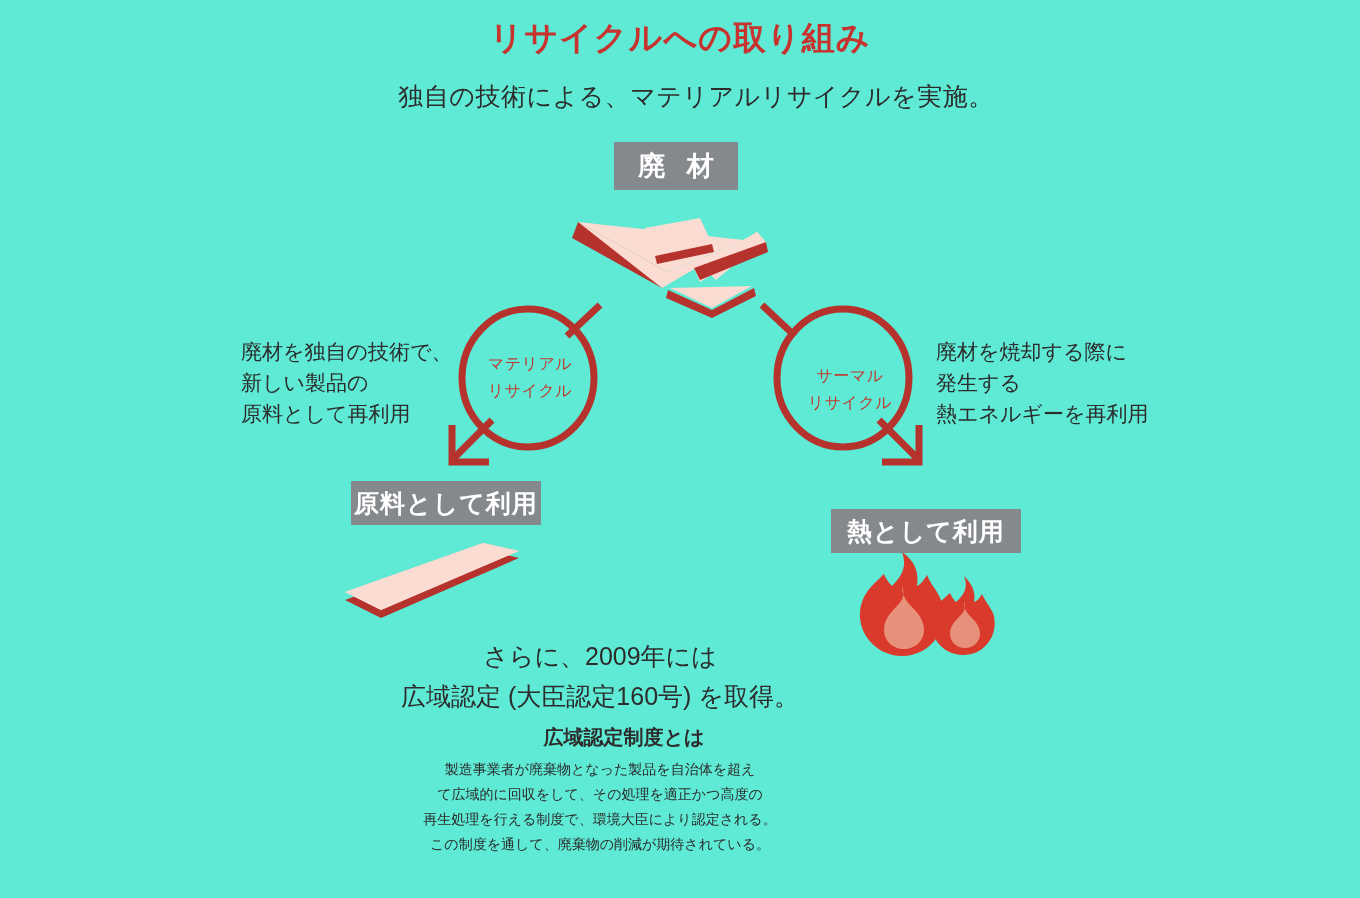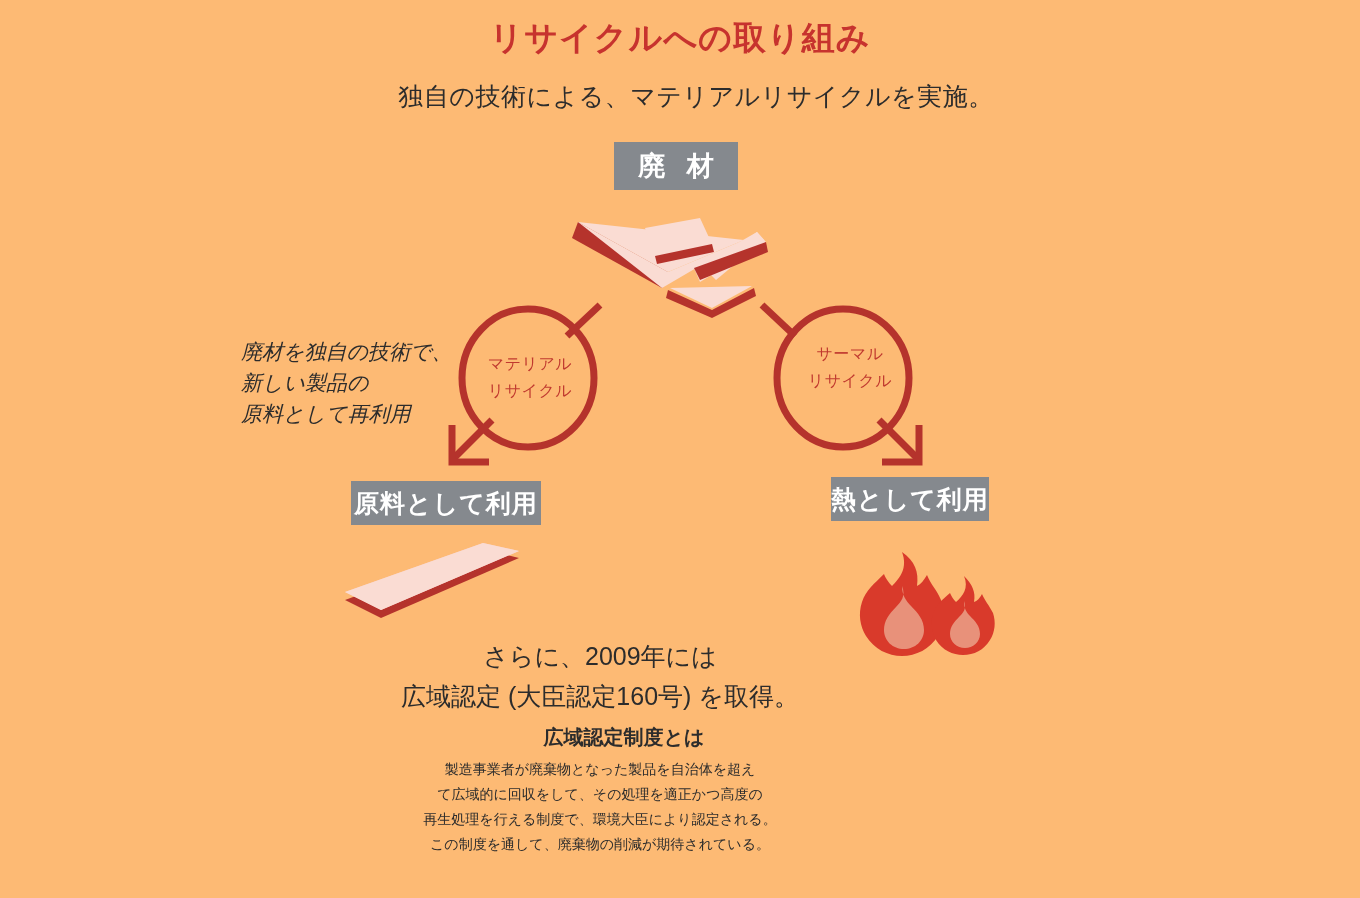--- a/index.html
+++ b/index.html
@@ -10,21 +10,21 @@
   }
   body {
     font-family: "Liberation Sans", "DejaVu Sans", sans-serif;
     color: #2b2b2b;
     -webkit-font-smoothing: antialiased;
   }
   #stage {
     position: relative;
     width: 1360px;
     height: 898px;
-    background: #fdba74;
+    background: #5eead4;
     overflow: hidden;
   }
 
   
   .title {
     position: absolute;
     left: 0;
     top: 16px;
     width: 1360px;
     text-align: center;
@@ -64,51 +64,50 @@
     letter-spacing: 7px;
     text-indent: 7px;
   }
   #box-material-use {
     left: 351px; top: 481px;
     width: 190px; height: 44px;
     font-size: 25px;
     letter-spacing: 1px;
   }
   #box-thermal-use {
-    left: 831px; top: 477px;
-    width: 158px; height: 44px;
+    left: 831px; top: 509px;
+    width: 190px; height: 44px;
     font-size: 25px;
     letter-spacing: 1px;
   }
 
   
   .side-text {
     position: absolute;
     font-size: 21px;
     line-height: 31px;
     color: #2c2c2c;
     white-space: pre-line;
-    font-style: italic;
   }
   #text-left  { left: 241px; top: 336px; width: 230px; text-align: left; }
   #text-right { left: 936px; top: 336px; width: 250px; text-align: left; }
 
   
   .circle-label {
     position: absolute;
     color: #c0392f;
     font-size: 16px;
     line-height: 27px;
     text-align: center;
     white-space: pre-line;
     letter-spacing: 0.5px;
     pointer-events: none;
   }
   #label-material { left: 460px; top: 350px; width: 140px; }
-  #label-thermal  { left: 780px; top: 340px; width: 140px; }
+  #label-thermal  { left: 780px; top: 362px; width: 140px; }
 
   
   .note {
     position: absolute;
     left: 0; width: 1200px;
     text-align: center;
     color: #2c2c2c;
     white-space: pre-line;
   }
   #note-certification {
@@ -238,20 +237,23 @@
   <div class="circle-label" id="label-material">マテリアル
 リサイクル</div>
 
   <div class="circle-label" id="label-thermal">サーマル
 リサイクル</div>
 
   <div class="side-text" id="text-left">廃材を独自の技術で、
 新しい製品の
 原料として再利用</div>
 
+  <div class="side-text" id="text-right">廃材を焼却する際に
+発生する
+熱エネルギーを再利用</div>
 
   <div class="note" id="note-certification">さらに、2009年には
 広域認定 (大臣認定160号) を取得。</div>
 
   <div class="note" id="footnote-heading">広域認定制度とは</div>
 
   <div class="note" id="footnote-body">製造事業者が廃棄物となった製品を自治体を超え
 て広域的に回収をして、その処理を適正かつ高度の
 再生処理を行える制度で、環境大臣により認定される。
 この制度を通して、廃棄物の削減が期待されている。</div>

